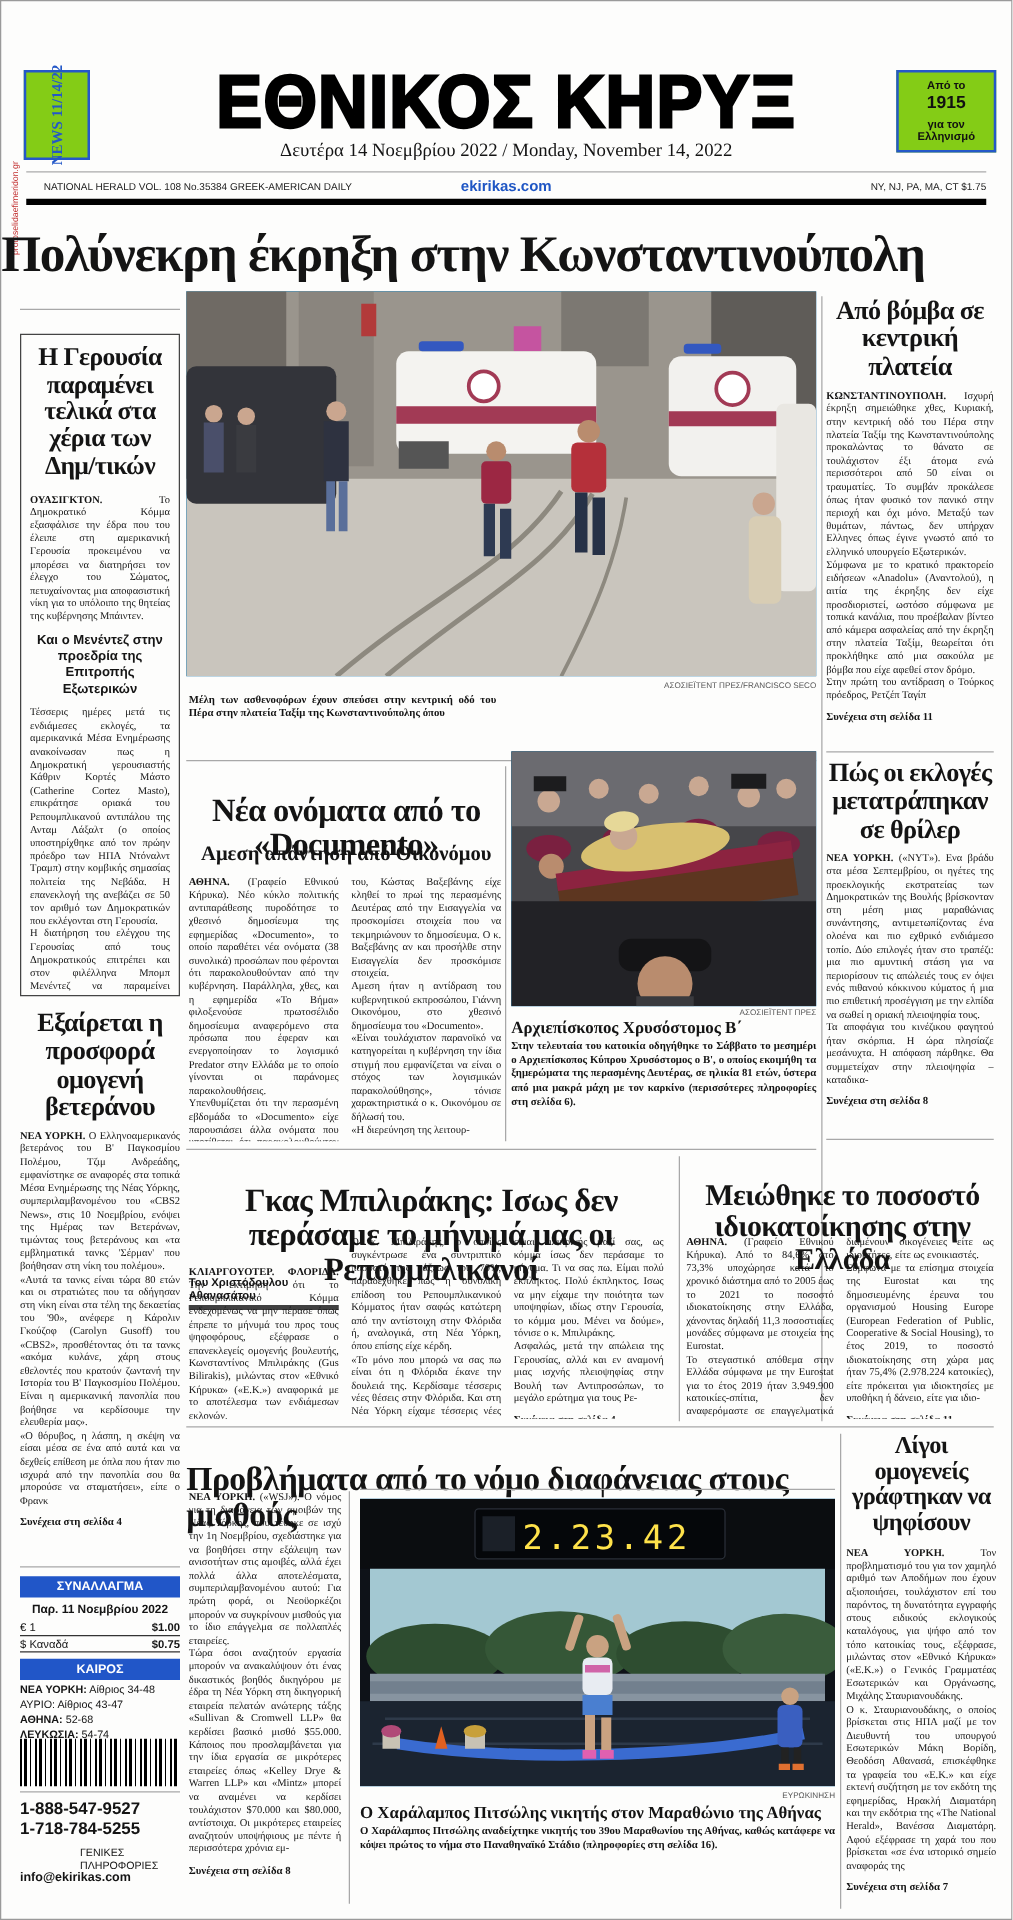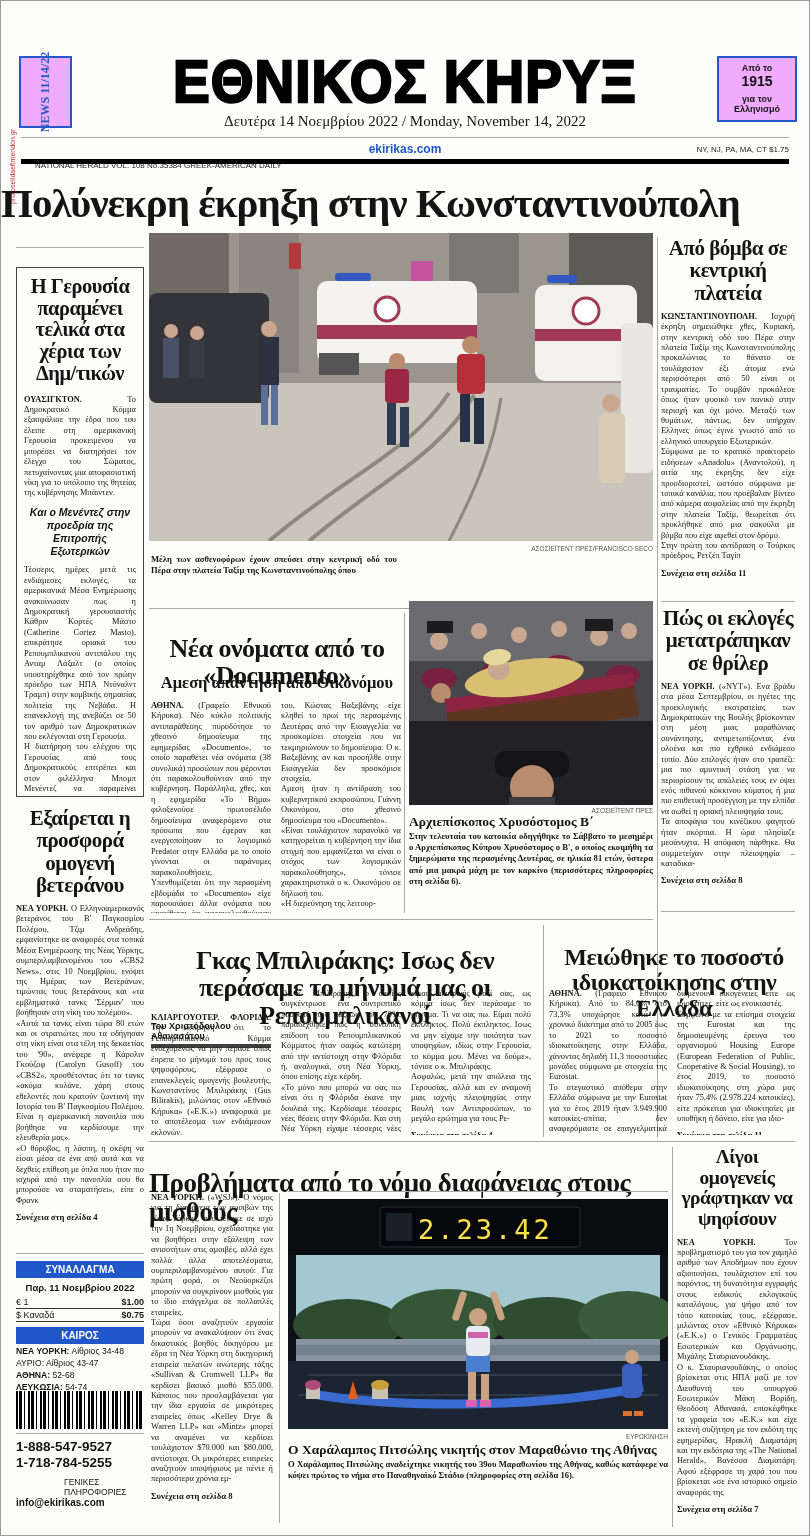--- a/index.html
+++ b/index.html
@@ -1,50 +1,50 @@
 <!DOCTYPE html>
 <html><head>
 <meta charset="utf-8">
 <style>
   html,body{margin:0;padding:0;background:#e8e8e8;}
   .serif{font-family:"Liberation Serif","DejaVu Serif",serif;}
   #page{position:relative;width:810px;height:1536px;background:#fdfdfc;margin:0 auto;
         border:1px solid #9a9a9a;box-sizing:border-box;overflow:hidden;
         font-family:"Liberation Serif","DejaVu Serif",serif;color:#141414;}
   
-  .mh-box{position:absolute;border:2px solid #2458c8;background:#f0abfc;}
+  .mh-box{position:absolute;border:2px solid #2458c8;background:#84cc16;}
   #news-box{left:18px;top:55px;width:49px;height:68px;}
   #news-box .rot{position:absolute;left:50%;top:50%;transform:translate(-50%,-50%) rotate(-90deg);
       white-space:nowrap;color:#2458c8;font-weight:bold;font-size:12px;line-height:1.1;text-align:center;}
   #logo{position:absolute;left:0;right:0;top:48px;text-align:center;font-weight:bold;
       font-family:"Liberation Sans","DejaVu Sans",sans-serif;font-size:55px;letter-spacing:1px;
       transform:scaleY(1.08);-webkit-text-stroke:2.2px #000;color:#000;}
   #date-line{position:absolute;left:0;right:0;top:112px;text-align:center;font-weight:normal;font-size:15px;}
   #since-box{left:716px;top:55px;width:76px;height:62px;text-align:center;color:#111;
       font-family:"Liberation Sans","DejaVu Sans",sans-serif;}
   #since-box .s1{font-size:9px;font-weight:bold;margin-top:5px;}
   #since-box .yr{font-size:14px;font-weight:bold;}
   .mh-rule{position:absolute;left:20px;right:20px;height:1px;background:#aaa;top:136px;}
   #info-row{position:absolute;left:20px;right:20px;top:140px;height:16px;font-size:8px;
       font-family:"Liberation Sans","DejaVu Sans",sans-serif;color:#222;}
-  #info-row .l{position:absolute;left:14px;top:20px;text-align:center;}
+  #info-row .l{position:absolute;left:14px;top:4px;text-align:center;}
   #info-row .c{position:absolute;left:0;right:0;top:1px;text-align:center;color:#1f56c4;font-weight:bold;font-size:12px;}
   #info-row .r{position:absolute;right:0;top:4px;}
   #black-bar{position:absolute;left:20px;right:20px;top:158px;height:5px;background:#000;}
   #side-url{position:absolute;left:-26px;top:162px;transform:rotate(-90deg);transform-origin:center;
       font-size:7px;color:#c23030;font-family:"Liberation Sans","DejaVu Sans",sans-serif;white-space:nowrap;}
   
   #lead-head{position:absolute;left:0;right:0;top:178px;text-align:left;font-weight:bold;
       font-size:41px;letter-spacing:-1px;}
   
   .body-txt{font-size:8.4px;line-height:1.24;text-align:justify;white-space:pre-line;}
   .dl{font-weight:bold;}
   .cont{font-weight:bold;font-size:8.6px;margin-top:6px;}
   .subhead-s{font-family:"Liberation Sans","DejaVu Sans",sans-serif;font-weight:bold;font-size:10.5px;
-      text-align:center;line-height:1.25;margin:7px 0;font-style:italic;}
+      text-align:center;line-height:1.25;margin:7px 0;}
   .art-head{font-weight:bold;text-align:center;line-height:1.06;letter-spacing:-0.5px;}
   .credit{font-size:6.5px;color:#555;text-align:right;font-family:"Liberation Sans","DejaVu Sans",sans-serif;margin-bottom:1px;}
   .cap{font-size:8.6px;font-weight:bold;line-height:1.3;text-align:justify;}
   .cap-title{font-weight:bold;font-size:13.5px;margin:1px 0 3px 0;}
   .vrule{position:absolute;width:1px;background:#a8a8a8;}
   .hrule{position:absolute;height:1px;background:#a8a8a8;}
   
   #senate-box{position:absolute;left:15px;top:266px;width:128px;height:530px;border:1px solid #444;
       box-sizing:border-box;padding:8px 7px;overflow:hidden;}
   #senate-box h2{margin:0 0 10px 0;font-size:20.5px;}

